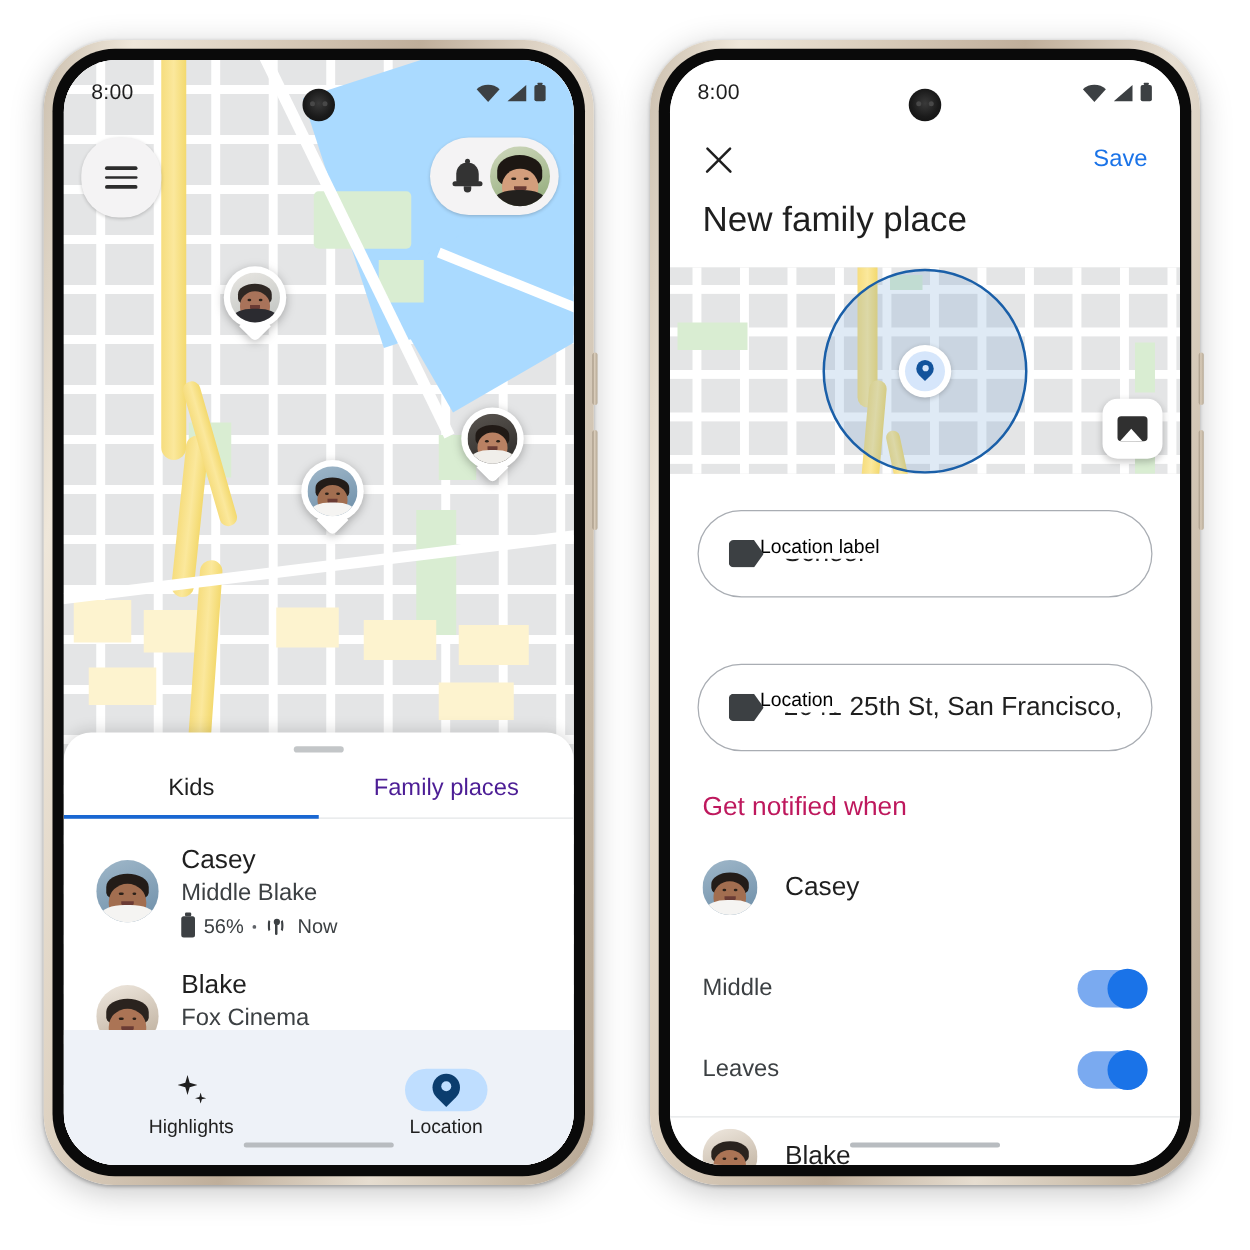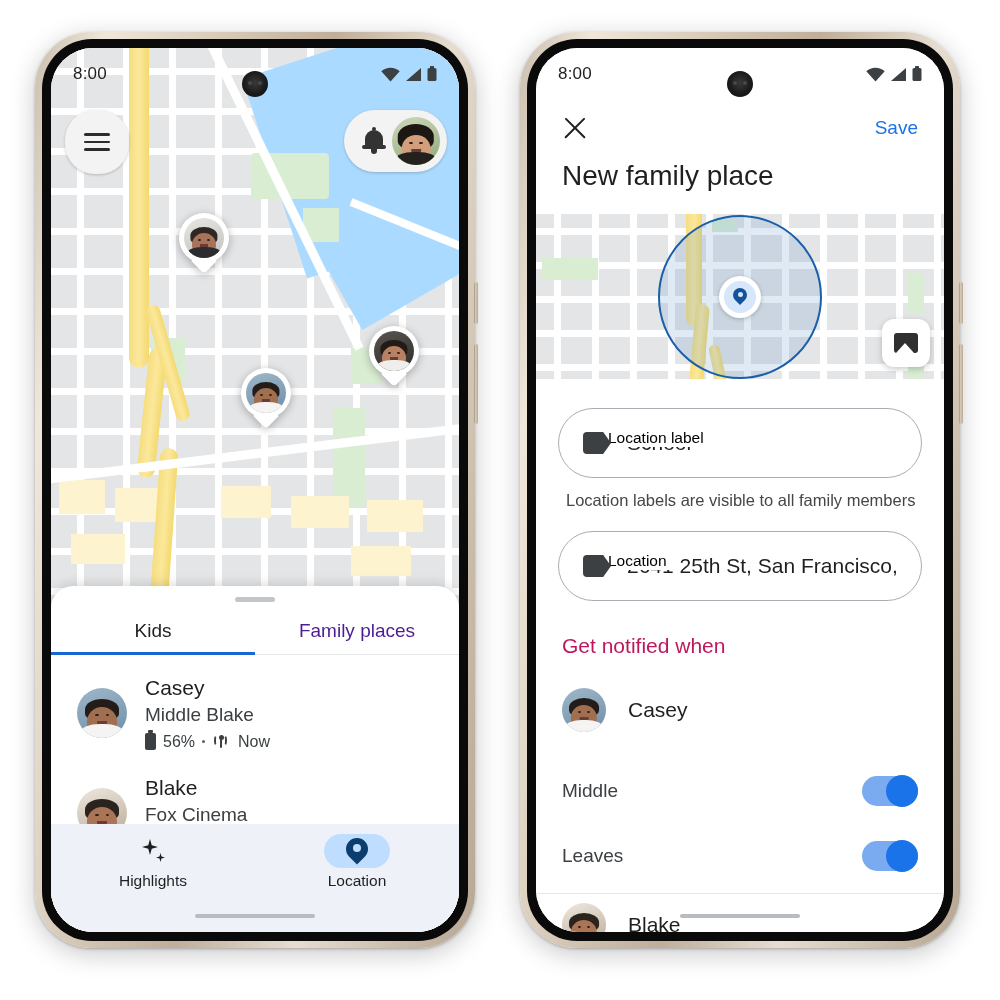--- a/index.html
+++ b/index.html
@@ -220,21 +220,21 @@
   .sigicon .tip{position:absolute;left:6.5px;top:1px;width:5px;height:5px;border-radius:50%;background:#3c4043;}
   .sigicon .w1,.sigicon .w2{position:absolute;top:1px;width:5px;height:11px;border:2px solid #3c4043;border-radius:50%;border-color:transparent #3c4043 transparent transparent;}
   .sigicon .w1{left:10px;}
   .sigicon .w2{left:2px;transform:scaleX(-1);}
   .dotsep{ width:3px;height:3px;border-radius:50%;background:#5f6368; }
 
   
   .bottom-nav{
     position:absolute; left:0; right:0; bottom:0; height:108px;
     background:#eef2f8; z-index:30;
-    display:flex; align-items:flex-start; justify-content:space-around;
+    display:flex; align-items:center; justify-content:space-around;
     padding-top:10px;
   }
   .nav-item{ width:33%; display:flex; flex-direction:column; align-items:center; gap:4px;}
   .nav-pill{
     height:34px; min-width:66px; border-radius:17px; display:flex;align-items:center;justify-content:center;
   }
   .nav-item.active .nav-pill{ background:#bfdeff; }
   .nav-label{ font-size:15.5px; color:#1f1f1f; }
   .ic-sparkle{position:relative;width:26px;height:26px;}
   .ic-sparkle .s1,.ic-sparkle .s2{position:absolute;background:#1f1f1f;}
@@ -624,21 +624,20 @@
           <div class="photo-btn">
             <div class="img-glyph"></div>
           </div>
         </div>
 
         <div class="field" style="top:360px;">
           <span class="flabel">Location label</span>
           <span class="tag-icon"></span>
           <span class="fvalue">School</span>
         </div>
-        <div class="helper" style="top:443px;">Location labels are visible to all family members</div>
 
         <div class="field" style="top:483px;">
           <span class="flabel">Location</span>
           <span class="tag-icon"></span>
           <span class="fvalue">2641 25th St, San Francisco, CA 9…</span>
         </div>
 
         <div class="section-title" style="top:586px;">Get notified when</div>
 
         <div class="notify-person" style="top:640px;">

